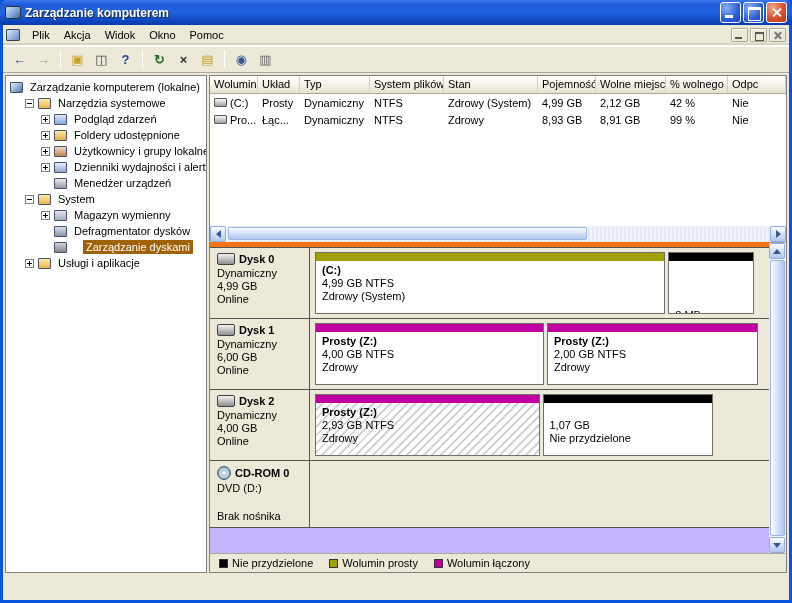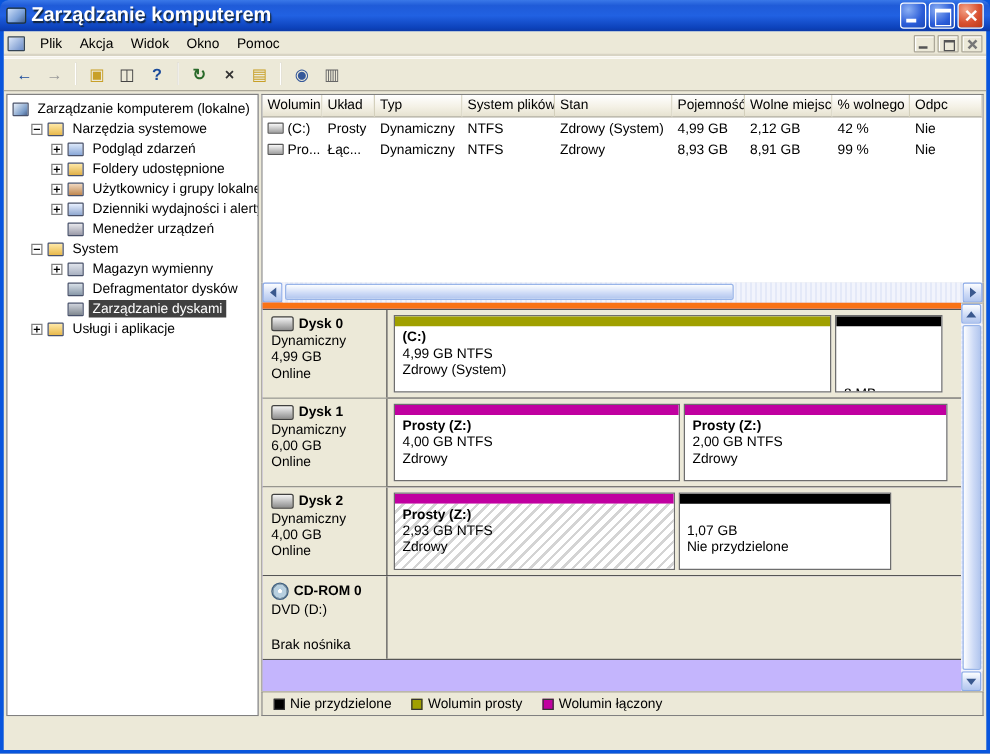--- a/index.html
+++ b/index.html
@@ -8,21 +8,21 @@
 
   .window { width:792px; height:603px; background:#0855dd; padding:0 3px 3px 3px;
             display:flex; flex-direction:column; overflow:hidden; }
 
   
   .titlebar { height:25px; margin:0 -3px; border-radius:7px 7px 0 0;
     background:linear-gradient(180deg,#3a78e8 0%,#1f5bd8 18%,#2161e2 50%,#0d43bc 88%,#0c3aa8 100%);
     display:flex; align-items:center; padding:0 5px; }
   .win-icon { width:16px; height:13px; border:1px solid #233; border-radius:2px;
     background:linear-gradient(135deg,#cfe0f8 0%,#7aa0d8 60%,#44608c 100%); margin-right:4px; flex:none; }
-  .title-text { color:#fff; font-weight:bold; font-size:16px; text-shadow:1px 1px 1px #123; flex:1;
+  .title-text { color:#fff; font-weight:bold; font-size:12px; text-shadow:1px 1px 1px #123; flex:1;
     white-space:nowrap; overflow:hidden; }
   .tb-btn { width:21px; height:21px; border:1px solid #fff; border-radius:3px; margin-left:2px;
     position:relative; flex:none; }
   .btn-min,.btn-max { background:radial-gradient(circle at 30% 25%,#8cb0f4,#2a5cd8 60%,#1d4bb8); }
   .btn-close { background:radial-gradient(circle at 30% 25%,#f4a488,#d85030 55%,#b83818); }
   .btn-min::after { content:""; position:absolute; left:4px; bottom:4px; width:8px; height:3px; background:#fff; }
   .btn-max::after { content:""; position:absolute; left:4px; top:4px; width:11px; height:10px;
     border:1px solid #fff; border-top:3px solid #fff; }
   .btn-close::before,.btn-close::after { content:""; position:absolute; left:9px; top:4px; width:2px; height:11px; background:#fff; }
   .btn-close::before { transform:rotate(45deg); }
@@ -81,21 +81,21 @@
   .ic-shared   { background:linear-gradient(180deg,#ffe9a8,#e0b048); }
   .ic-users    { background:linear-gradient(180deg,#f0d8c0,#c08850); }
   .ic-perf     { background:linear-gradient(180deg,#e8f0ff,#90a8d0); }
   .ic-devmgr   { background:linear-gradient(180deg,#e8e8ec,#9a9aa8); }
   .ic-storage  { background:linear-gradient(180deg,#ffe9a8,#e8b94c); }
   .ic-removable{ background:linear-gradient(180deg,#e0e4ec,#a8b0c0); }
   .ic-defrag   { background:linear-gradient(180deg,#d8e0e8,#8898a8); }
   .ic-diskmgmt { background:linear-gradient(180deg,#d0d4dc,#808890); }
   .ic-services { background:linear-gradient(180deg,#ffe9a8,#e8b94c); }
   .tlabel { padding:1px 3px;text-align:right; }
-  .ti.selected .tlabel { background:#404040; color:#fff; }
+  .ti.selected .tlabel { background:#a16207; color:#fff;margin-left:12px; }
 
   
   .right-pane { flex:1; display:flex; flex-direction:column; overflow:hidden; }
 
   
   .volume-pane { height:153px; background:#fff; border:1px solid #808080; border-bottom:none; overflow:hidden; }
   .vhead { display:flex; }
   .vh { height:18px; background:linear-gradient(#ffffff,#f4f1e6 55%,#e6e2d0);
     border-right:1px solid #d4d0bc; border-bottom:1px solid #aca899;
     padding:2px 4px 0 4px; white-space:nowrap; overflow:hidden; flex:none; }

